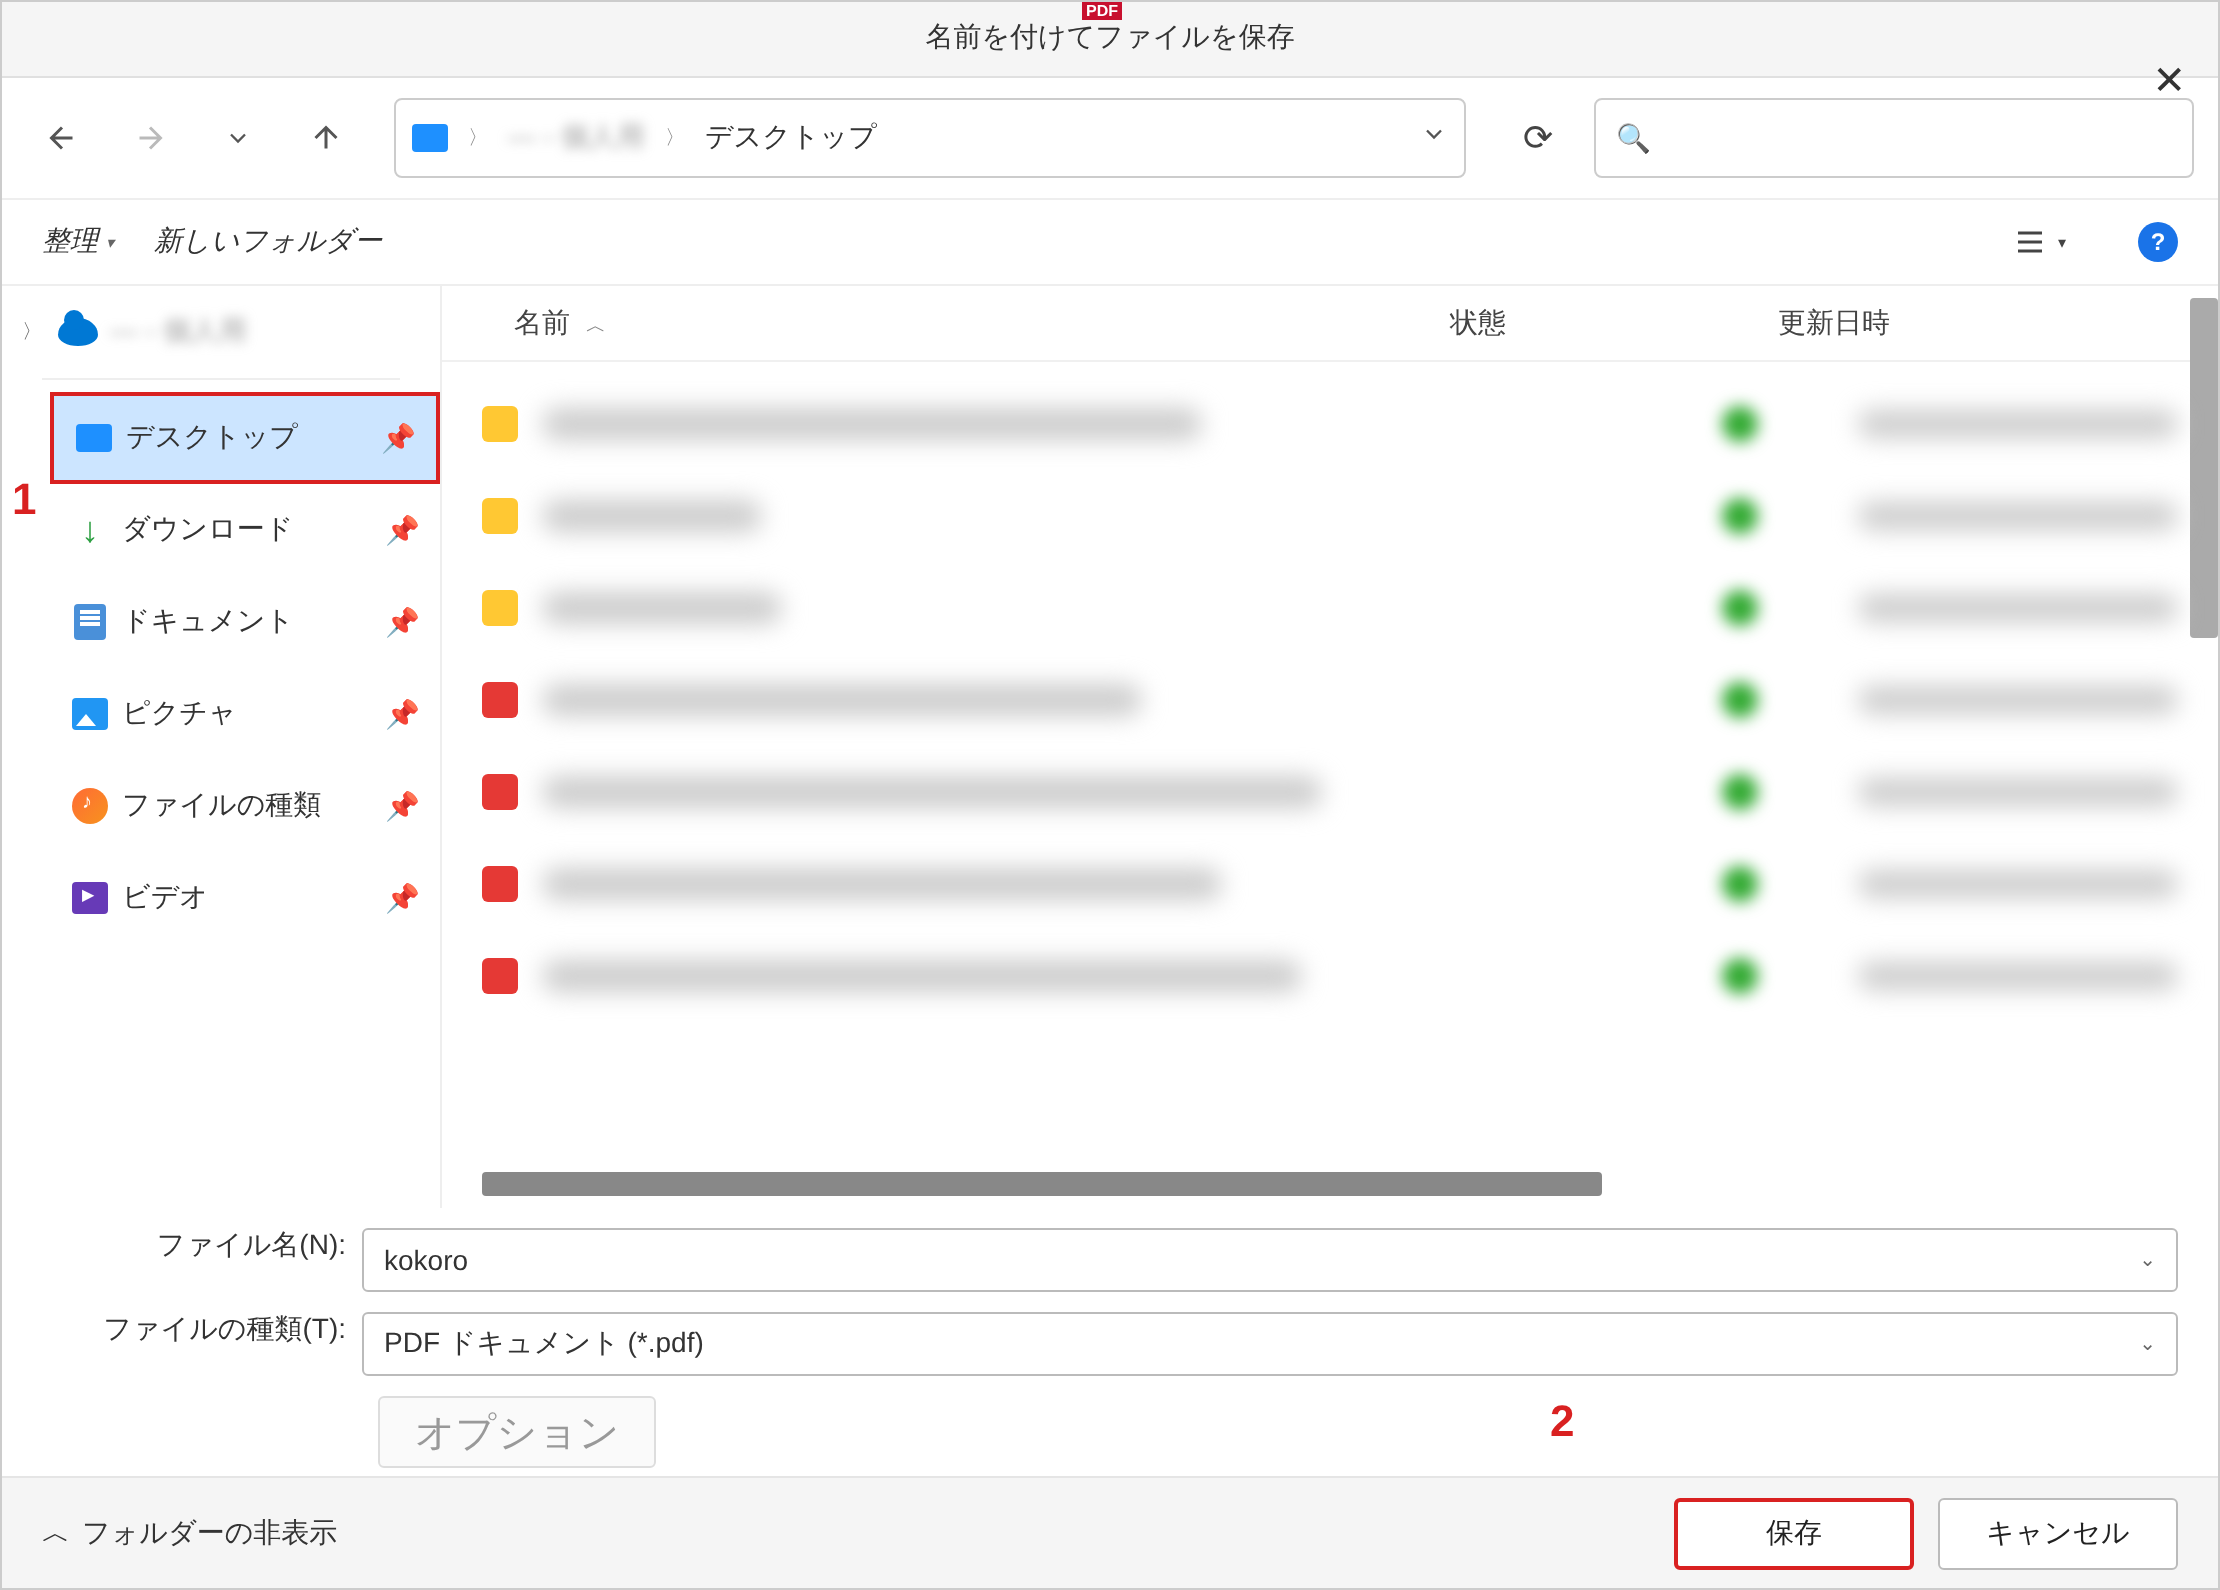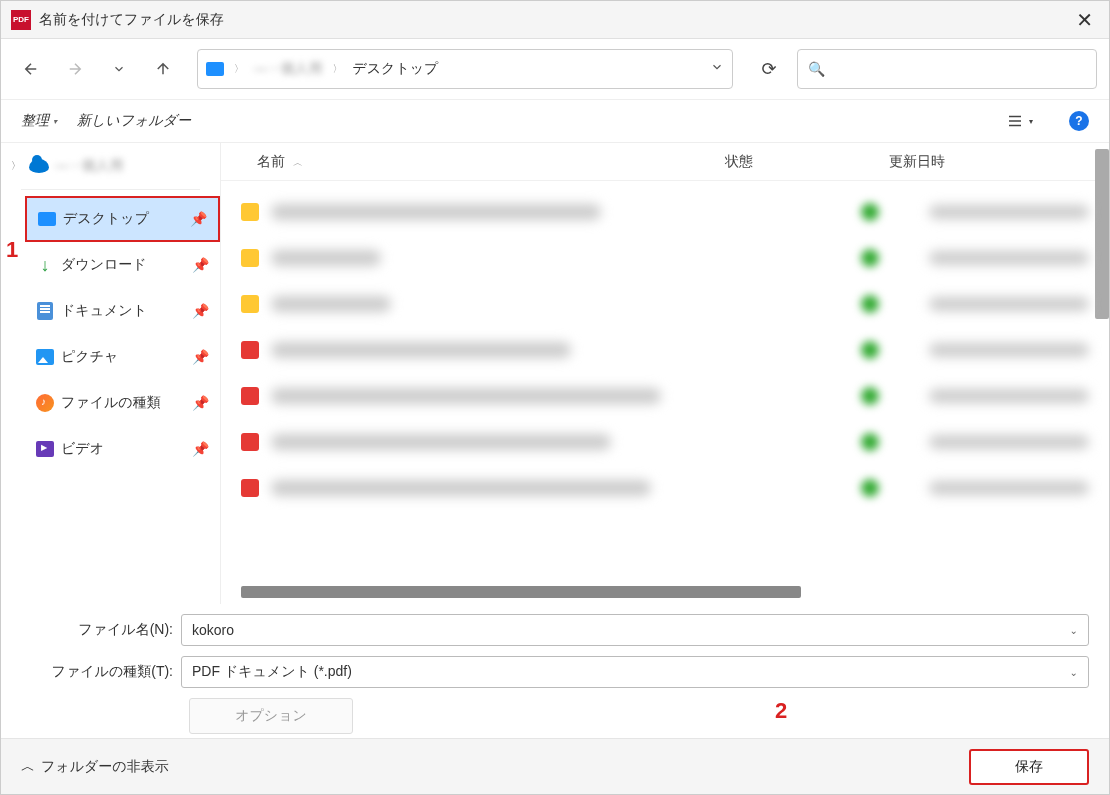--- a/index.html
+++ b/index.html
@@ -1,19 +1,19 @@
 <!DOCTYPE html>
 <html><head>
 <meta charset="utf-8">
 <style>
   * { box-sizing: border-box; margin: 0; padding: 0; font-family: "Yu Gothic UI", "Meiryo", sans-serif; }
   body { width: 1110px; height: 795px; background: #fff; border: 1px solid #ccc; display: flex; flex-direction: column; overflow: hidden; position: relative; }
 
   
-  .titlebar { height: 38px; display: flex; align-items: center; padding: 0 10px; background: #f5f5f5; border-bottom: 1px solid #e0e0e0; }
+  .titlebar { height: 38px; display: flex; align-items: center; padding: 0 10px; background: #f5f5f5; border-bottom: 1px solid #e0e0e0; flex-direction: column; }
   .titlebar .app-icon { width: 20px; height: 20px; background: #c8102e; margin-right: 8px; display:flex;align-items:center;justify-content:center;color:#fff;font-size:8px;font-weight:bold; }
   .titlebar .title { font-size: 14px; color: #333; }
   .titlebar .close { margin-left: auto; font-size: 20px; cursor: pointer; color: #333; padding:0 6px; }
 
   
   .navbar { height: 60px; display: flex; align-items: center; padding: 6px 12px; gap: 8px; }
   .nav-btn { width: 36px; height: 36px; display:flex; align-items:center; justify-content:center; color:#555; cursor:pointer; border-radius:4px; }
   .breadcrumb { flex:1; height:40px; border:1px solid #ccc; border-radius:4px; display:flex; align-items:center; padding:0 8px; gap:6px; margin:0 8px; }
   .breadcrumb .bc-icon{width:18px;height:14px;background:#1e90ff;border-radius:2px;margin-right:4px;}
   .breadcrumb .sep{color:#888;font-size:10px;}
@@ -78,25 +78,25 @@
   .blur-blob{background:#ccc;filter:blur(6px);}
   .blur-green{background:#3a3;filter:blur(4px);}
   .scrollbar-h{height:12px;background:#888;margin:4px 20px 6px 20px;width:560px;border-radius:2px;}
 
   
   .ann1{position:absolute;left:5px;top:236px;color:#d92121;font-size:22px;font-weight:bold;z-index:5;}
   .ann2{position:absolute;left:774px;bottom:70px;color:#d92121;font-size:22px;font-weight:bold;z-index:5;}
 
   
   .form{padding:10px 20px 4px 20px;}
-  .form-row{display:flex;align-items:center;margin-bottom:10px;}
+  .form-row{display:flex;align-items:flex-start;margin-bottom:10px;}
   .form-row label{width:160px;text-align:right;font-size:14px;color:#333;padding-right:8px;}
   .form-row .field{flex:1;height:32px;border:1px solid #bbb;border-radius:3px;display:flex;align-items:center;padding:0 10px;font-size:14px;color:#333;}
   .form-row .field .dd{margin-left:auto;color:#666;font-size:10px;}
-  .options-btn{margin-left:168px;width:164px;height:36px;border:1px solid #ddd;background:#fafafa;color:#999;font-size:14px;cursor:default;border-radius:3px;}
+  .options-btn{margin-left:168px;width:139px;height:36px;border:1px solid #ddd;background:#fafafa;color:#999;font-size:20px;cursor:default;border-radius:3px;}
 
   
   .footer{height:56px;background:#f5f5f5;border-top:1px solid #e5e5e5;display:flex;align-items:center;padding:0 20px;}
   .hide-folders{display:flex;align-items:center;gap:6px;font-size:14px;color:#333;cursor:pointer;}
   .footer .spacer{flex:1;}
   .btn{width:120px;height:36px;border:1px solid #bbb;background:#fff;font-size:14px;color:#222;cursor:pointer;border-radius:3px;margin-left:12px;}
   .btn.primary{border:2.5px solid #d92121;}
 </style>
 </head>
 <body>
@@ -299,13 +299,14 @@
   <button class="options-btn">オプション</button>
 </div>
 
 <div class="footer">
   <div class="hide-folders">
     <span>︿</span>
     <span>フォルダーの非表示</span>
   </div>
   <div class="spacer"></div>
   <button class="btn primary">保存</button>
+  <button class="btn">キャンセル</button>
 </div>
 
 </body></html>

